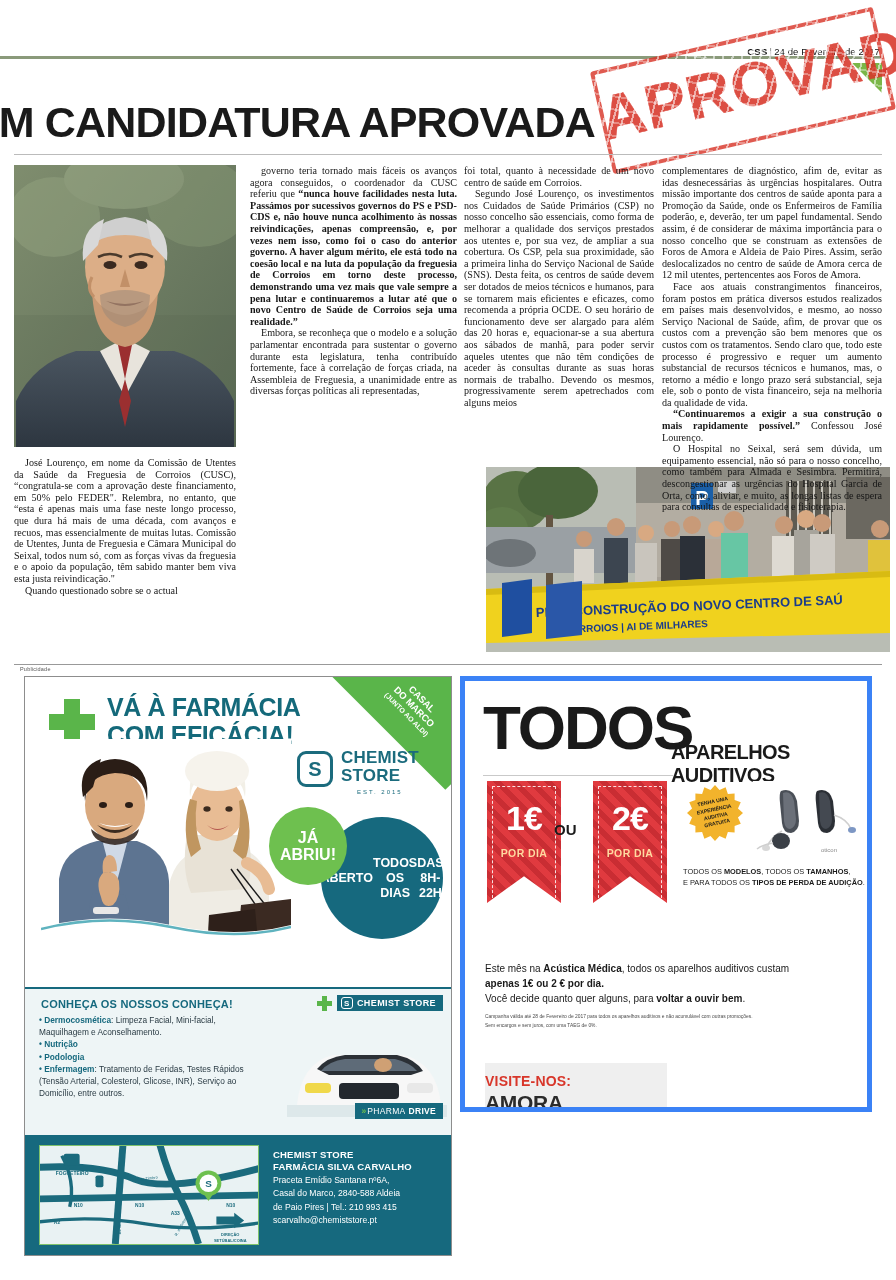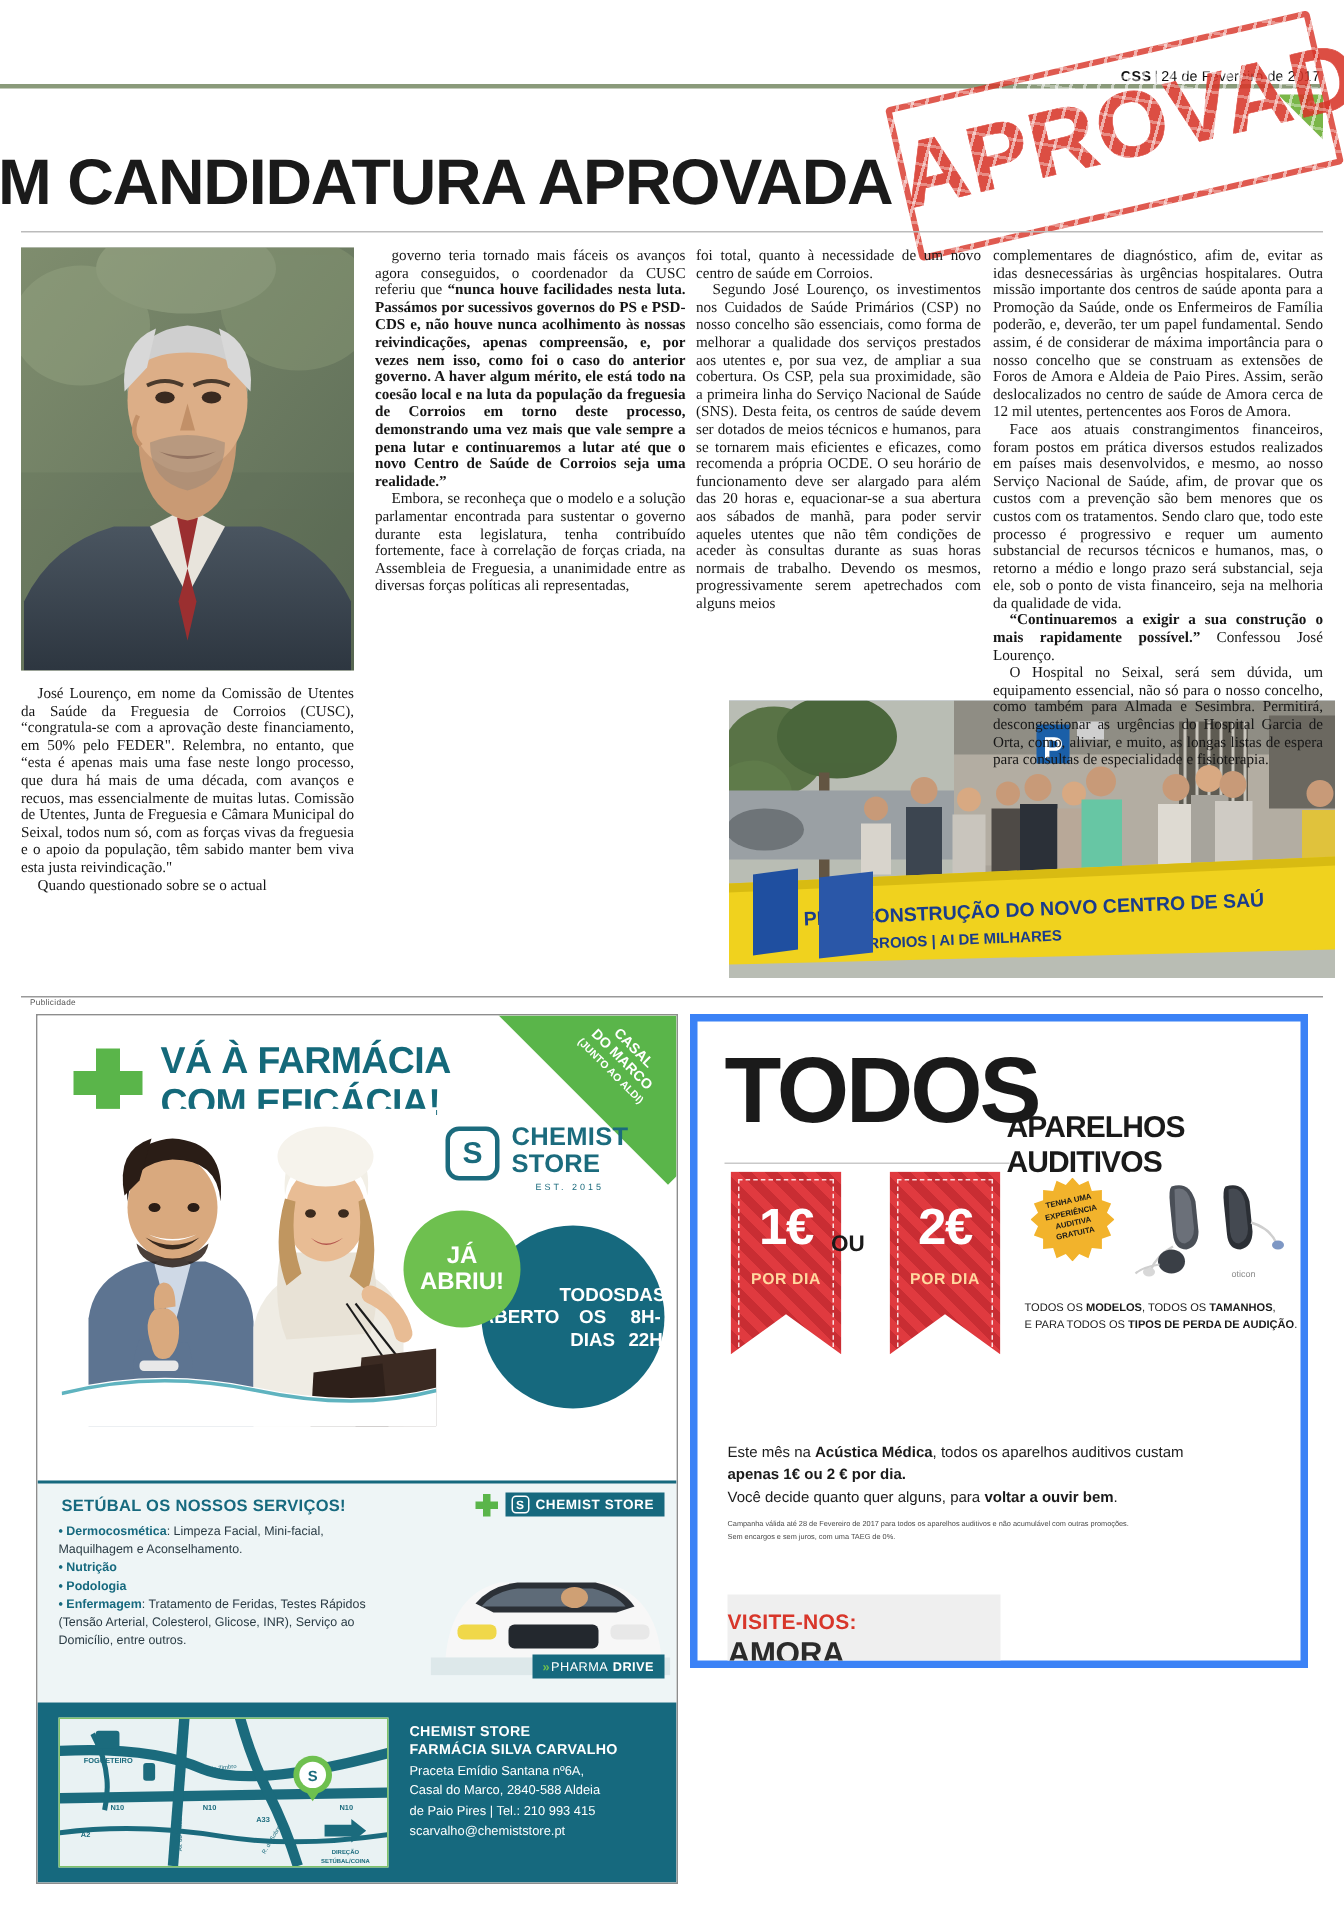--- a/index.html
+++ b/index.html
@@ -617,21 +617,21 @@
           <span>TODOS OS DIAS</span>
           <span>DAS 8H-22H</span>
         </div>
         <div class="cs-badge-green">
           <span>JÁ</span>
           <span>ABRIU!</span>
         </div>
       </div>
 
       <div class="cs-mid">
-        <div class="cs-serv-title">SETÚBAL OS NOSSOS SERVIÇOS!</div>
+        <div class="cs-serv-title">CONHEÇA OS NOSSOS CONHEÇA!</div>
         <ul class="cs-serv-list">
           <li><b>Dermocosmética</b><span>: Limpeza Facial, Mini-facial, Maquilhagem e Aconselhamento.</span></li>
           <li><b>Nutrição</b><span></span></li>
           <li><b>Podologia</b><span></span></li>
           <li><b>Enfermagem</b><span>: Tratamento de Feridas, Testes Rápidos (Tensão Arterial, Colesterol, Glicose, INR), Serviço ao Domicílio, entre outros.</span></li>
         </ul>
 
         <div class="cs-badge-row">
           <div class="cs-mini-cross"></div>
           <div class="cs-mini-brand">

